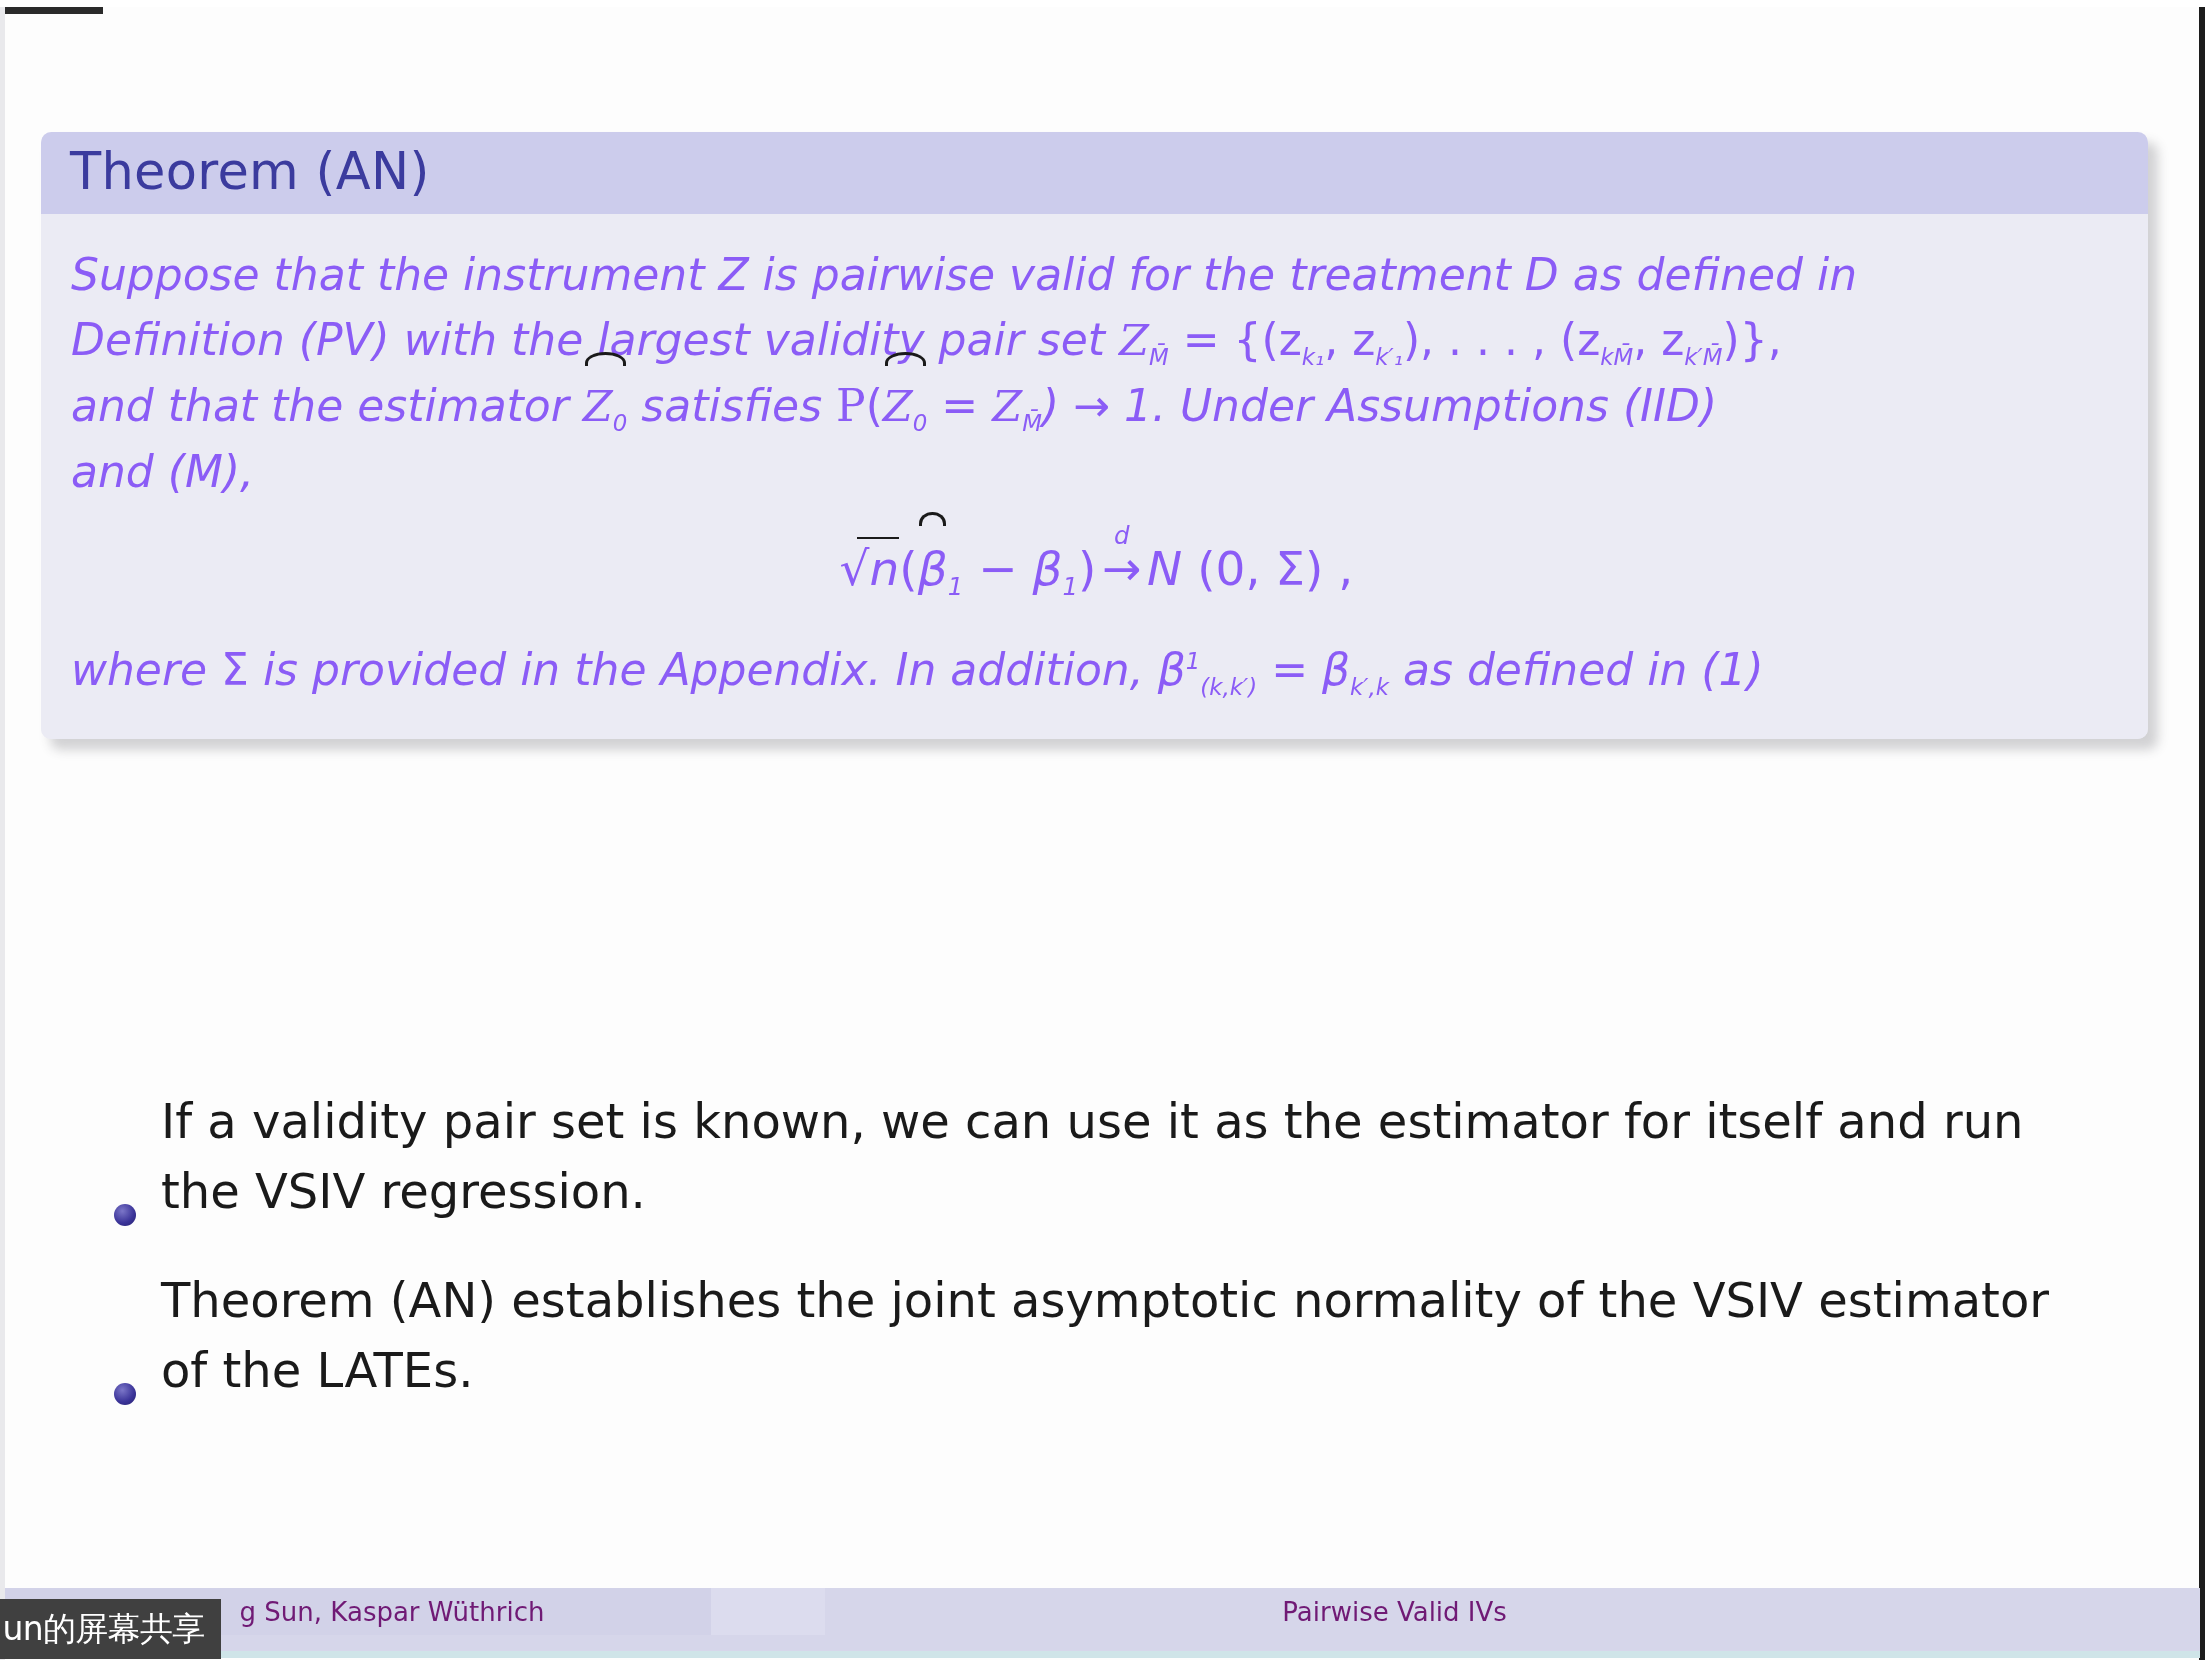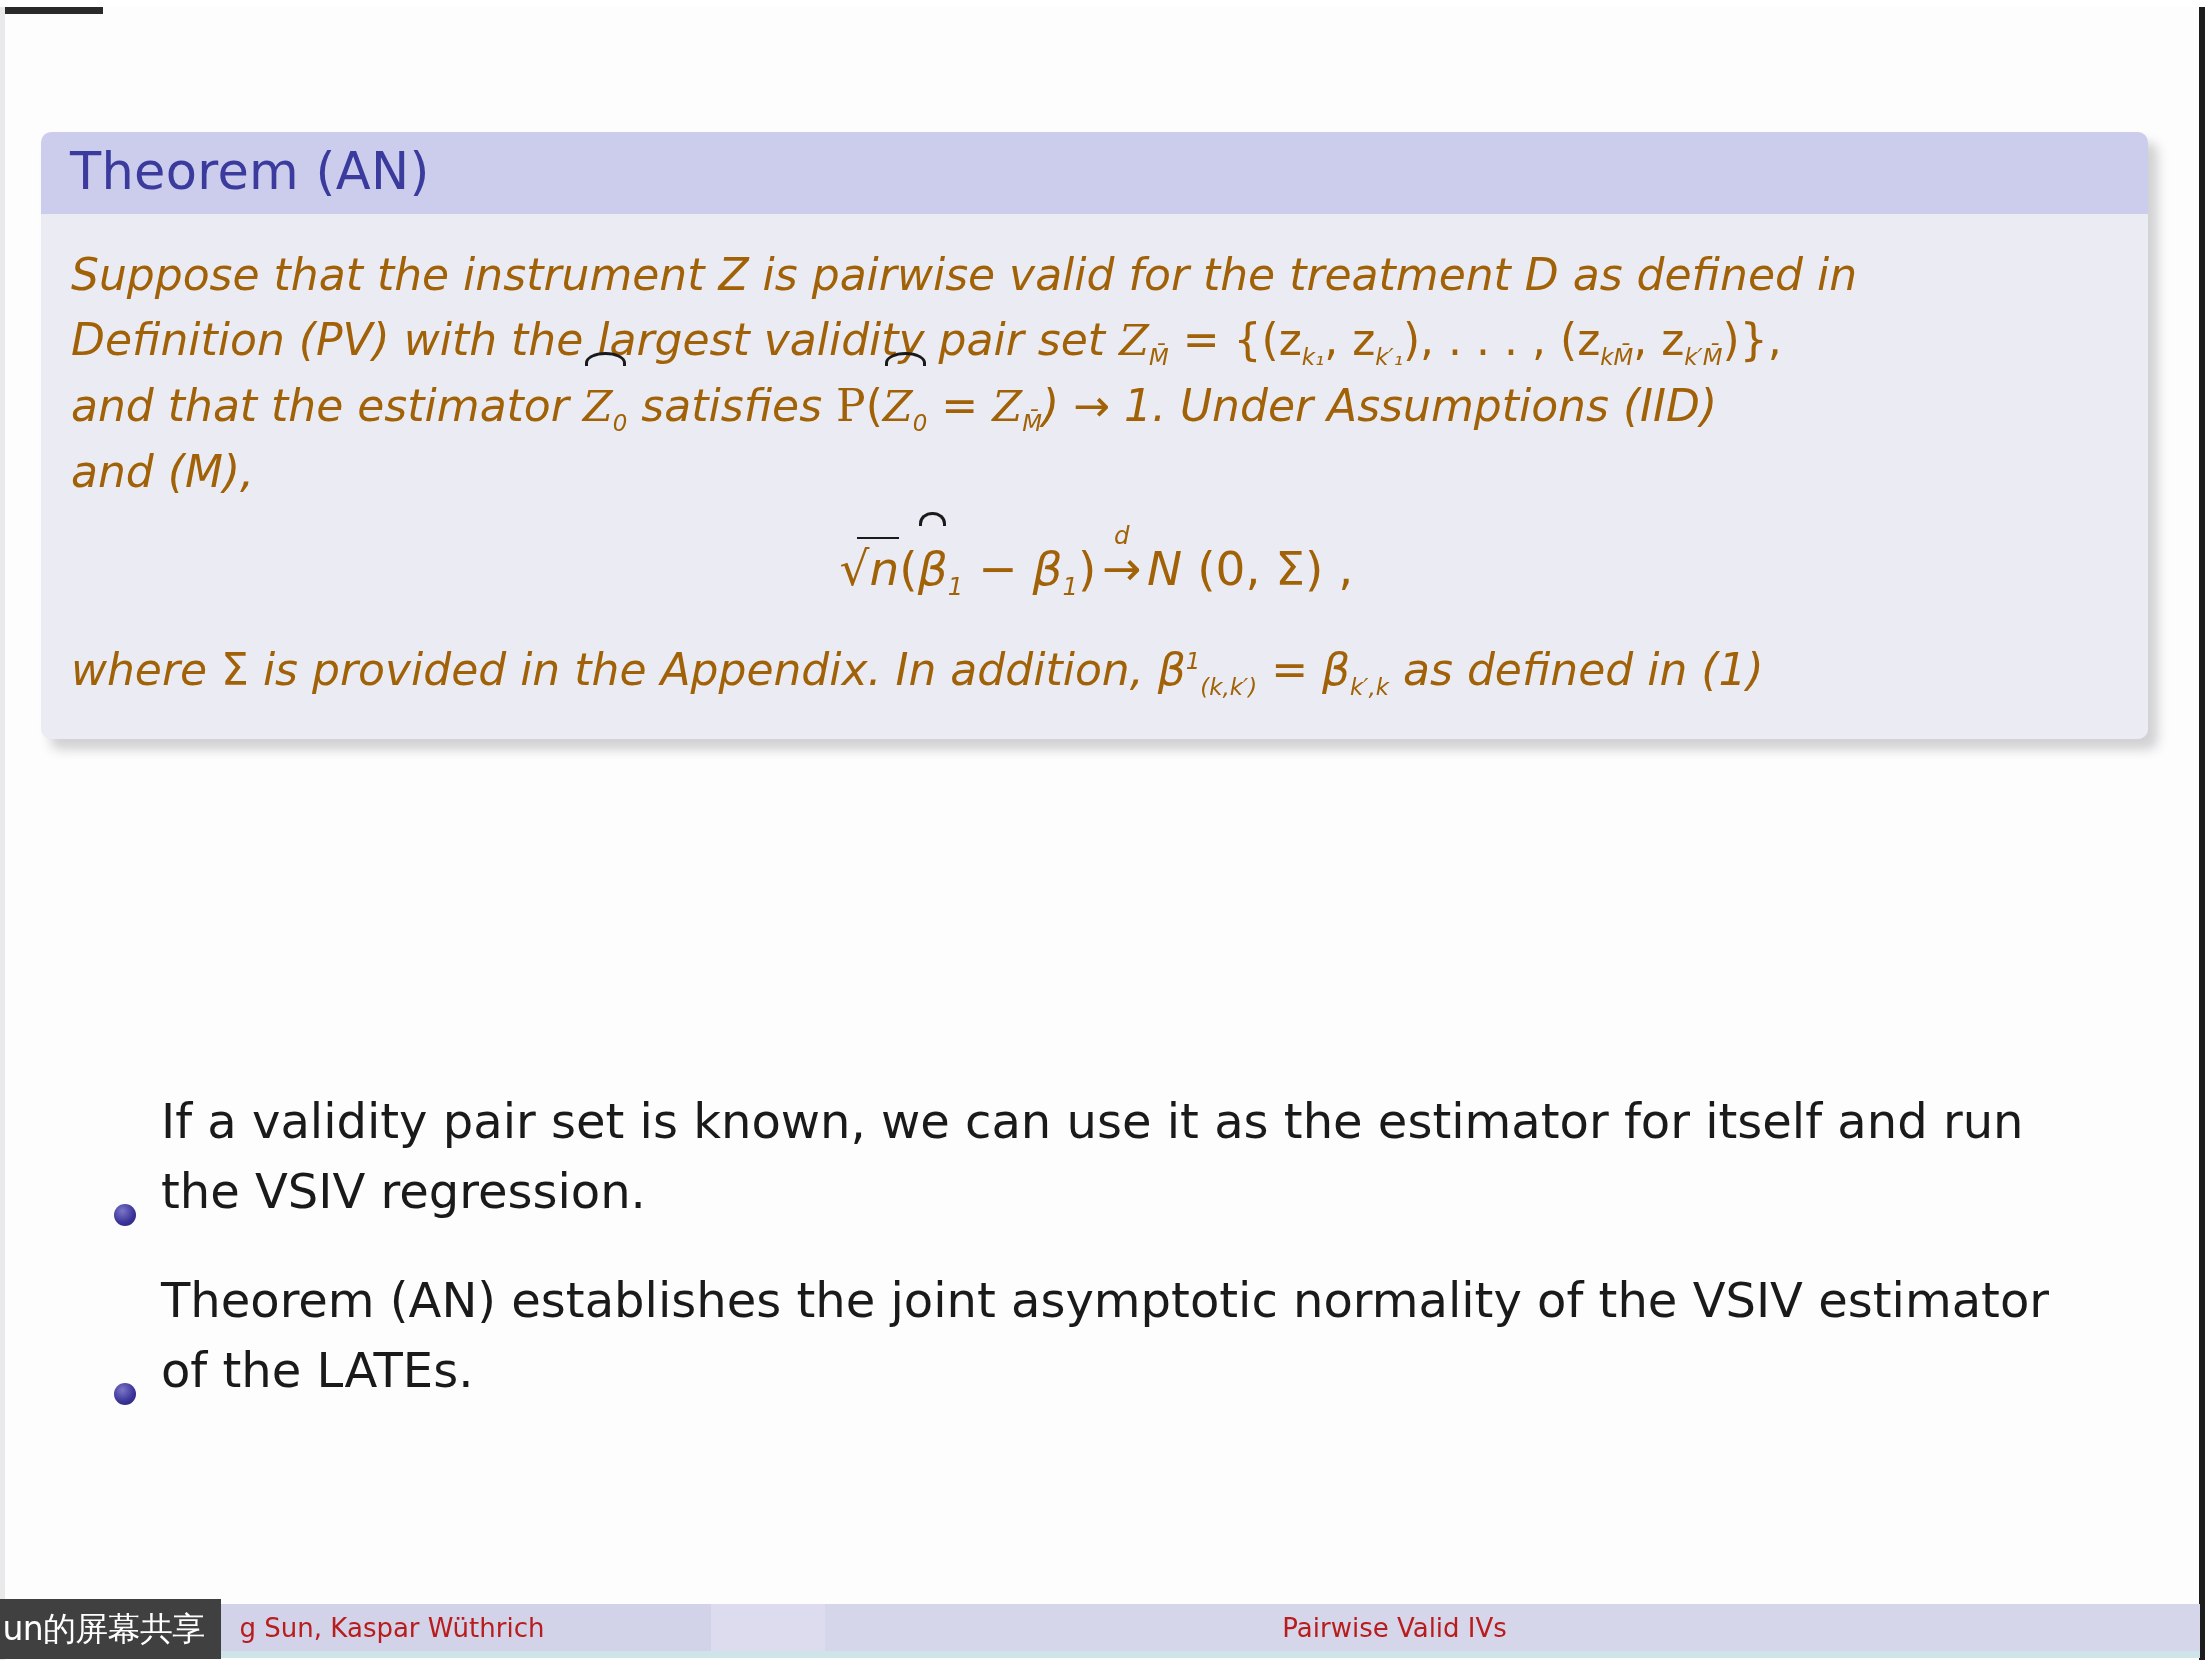--- a/index.html
+++ b/index.html
@@ -59,21 +59,21 @@
   #theorem-title {
     color: #3b3b9e;
     font-size: 51px;
     line-height: 1.0;
     letter-spacing: 0.3px;
     font-family: "DejaVu Sans", sans-serif;
   }
   #theorem-body {
     background: #ebebf4;
     padding: 27.4px 30px 37px 30px;
-    color: #a16207;
+    color: #8b5cf6;
     font-style: italic;
     font-size: 44px;
     line-height: 1.48;
     font-family: "DejaVu Sans", sans-serif;
   }
   .tline { white-space: nowrap; }
 
   
   .mi { font-style: italic; }
   .mup { font-style: normal; }
@@ -165,25 +165,24 @@
     line-height: 1.46;
     max-width: 1934px;
   }
 
   
   #footer {
     position: absolute;
     left: 4.6px;
     bottom: 15.7px;
     width: 2195px;
-    height: 47px;
-    display: flex;
-    align-items: center;
+    height: 63px;
+    display: flex;
     background: #d6d6ea;
-    color: #b91c1c;
+    color: #701a75;
     font-size: 26px;
     font-family: "DejaVu Sans", sans-serif;
   }
   #footer-left {
     width: 706px;
     height: 47px;
     display: flex;
     align-items: center;
     padding-left: 235px;
     background: #d2d2e8;

